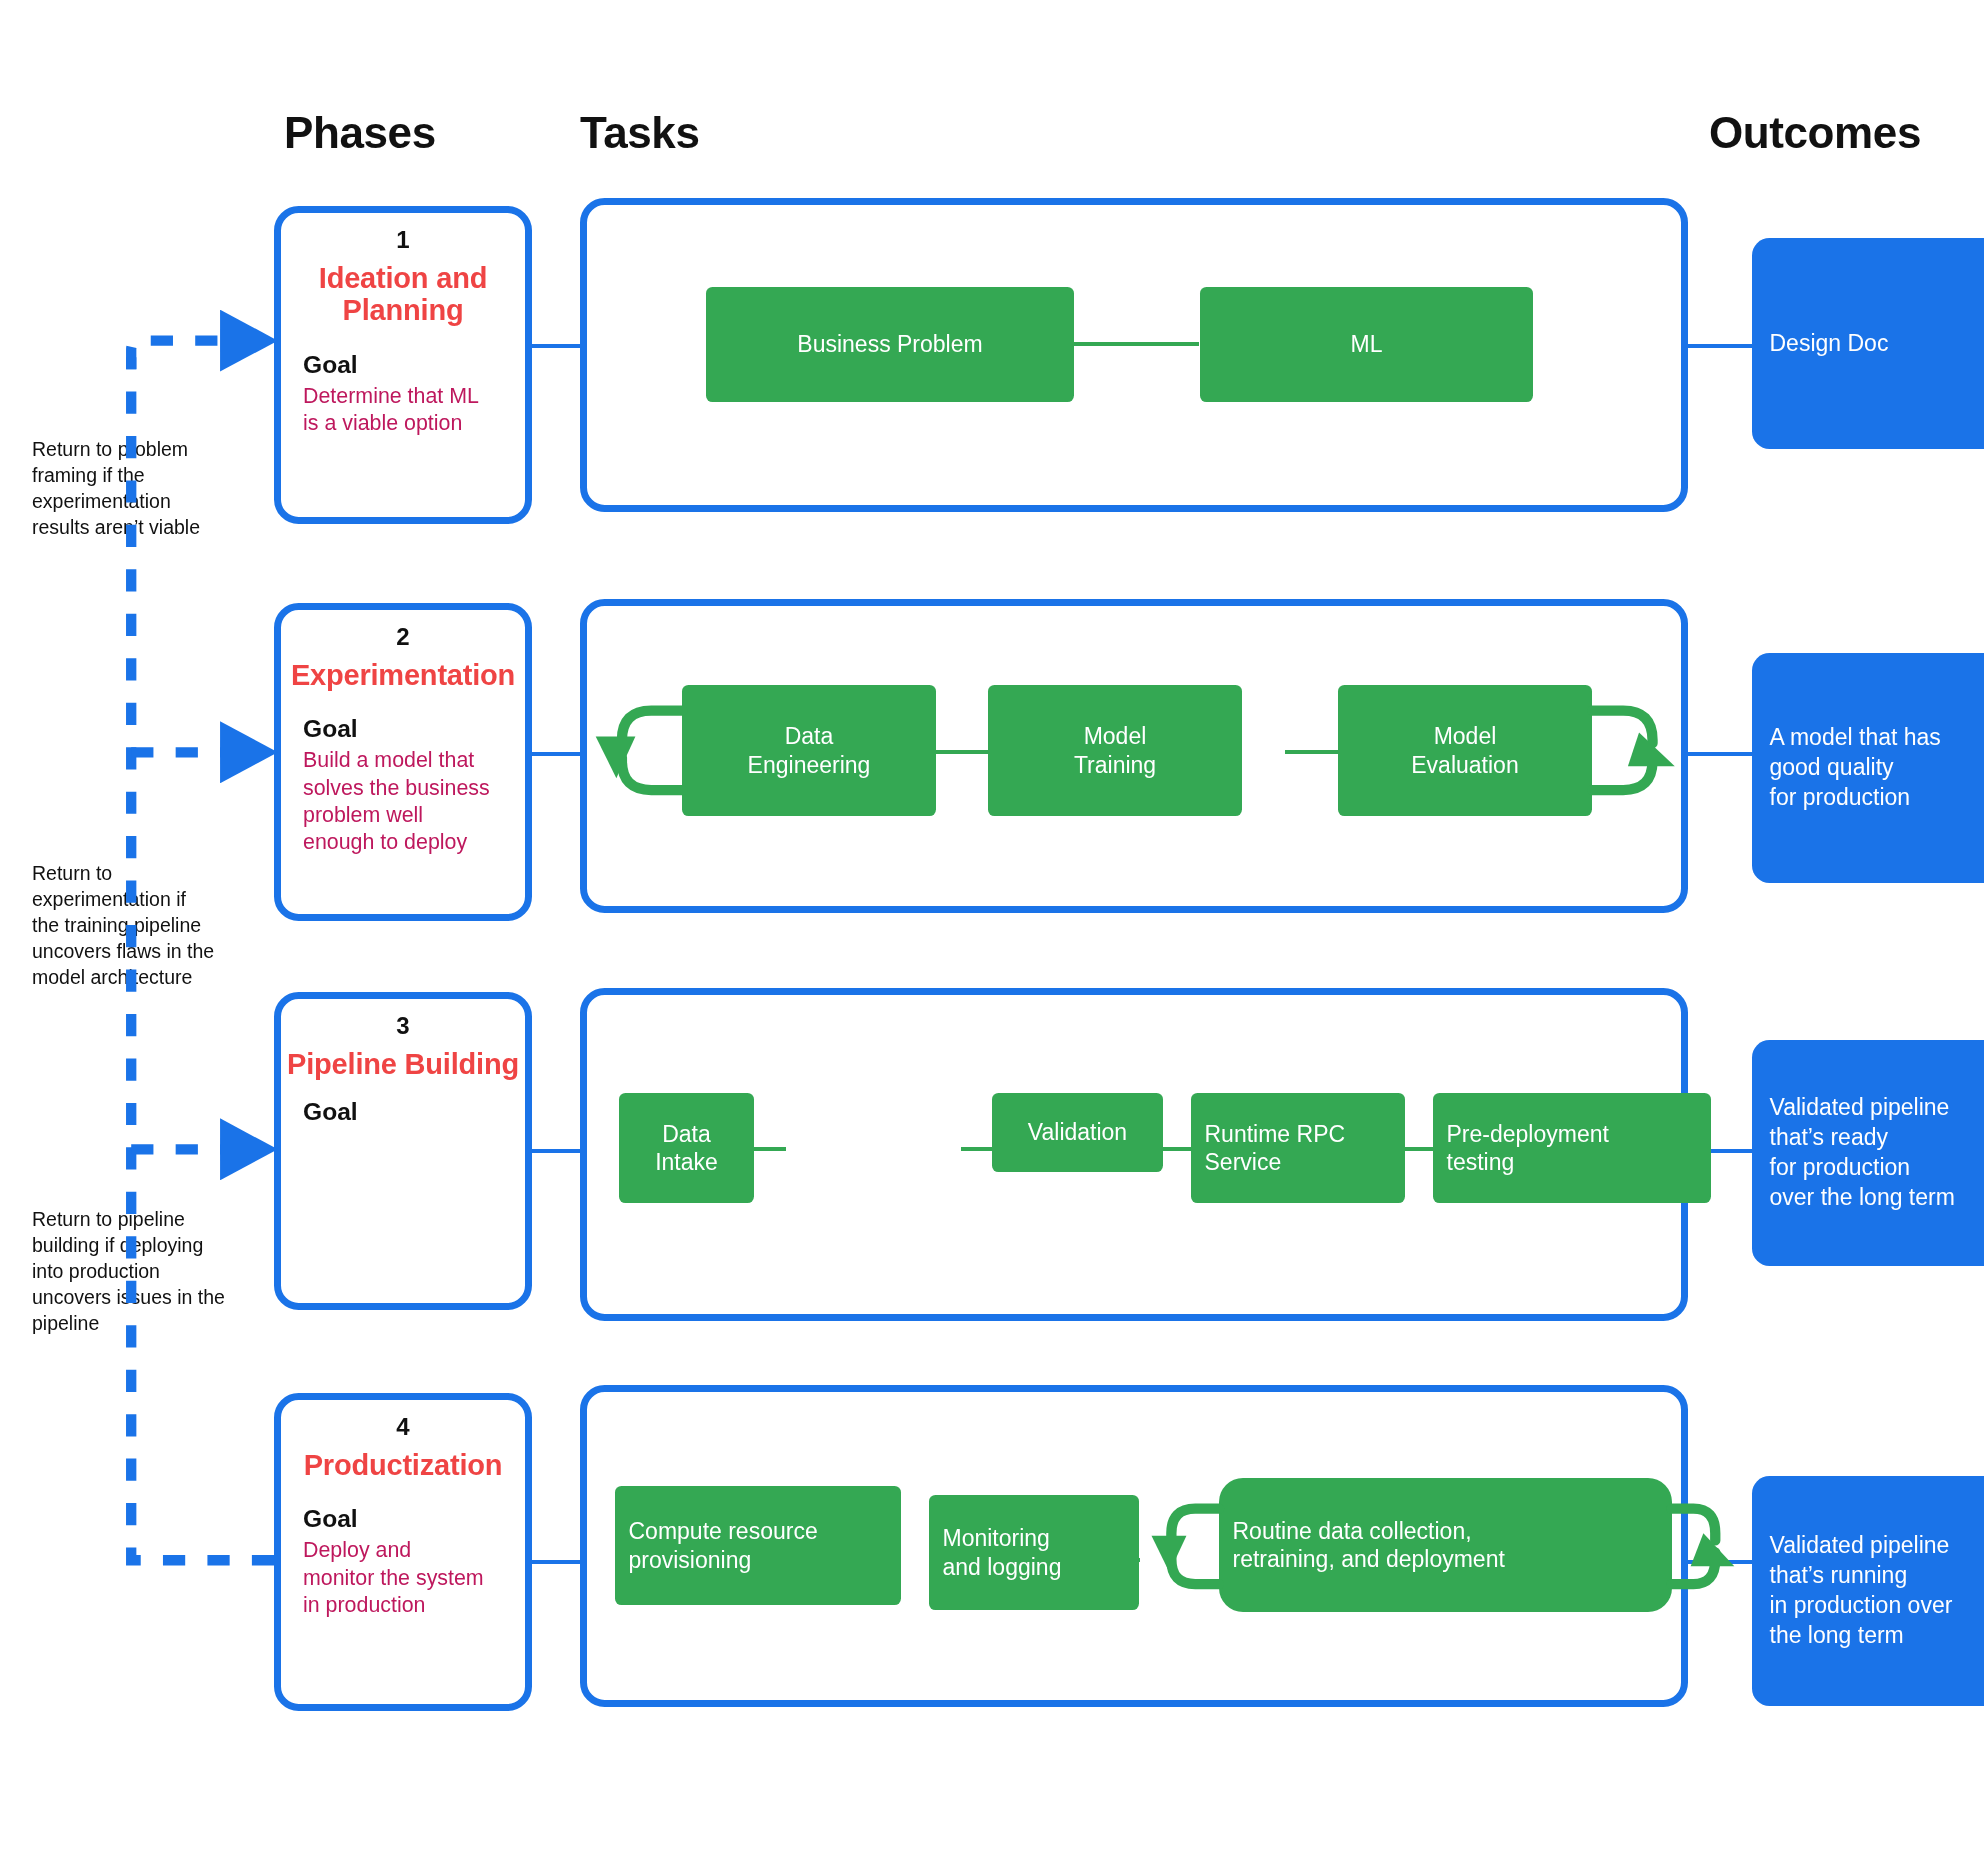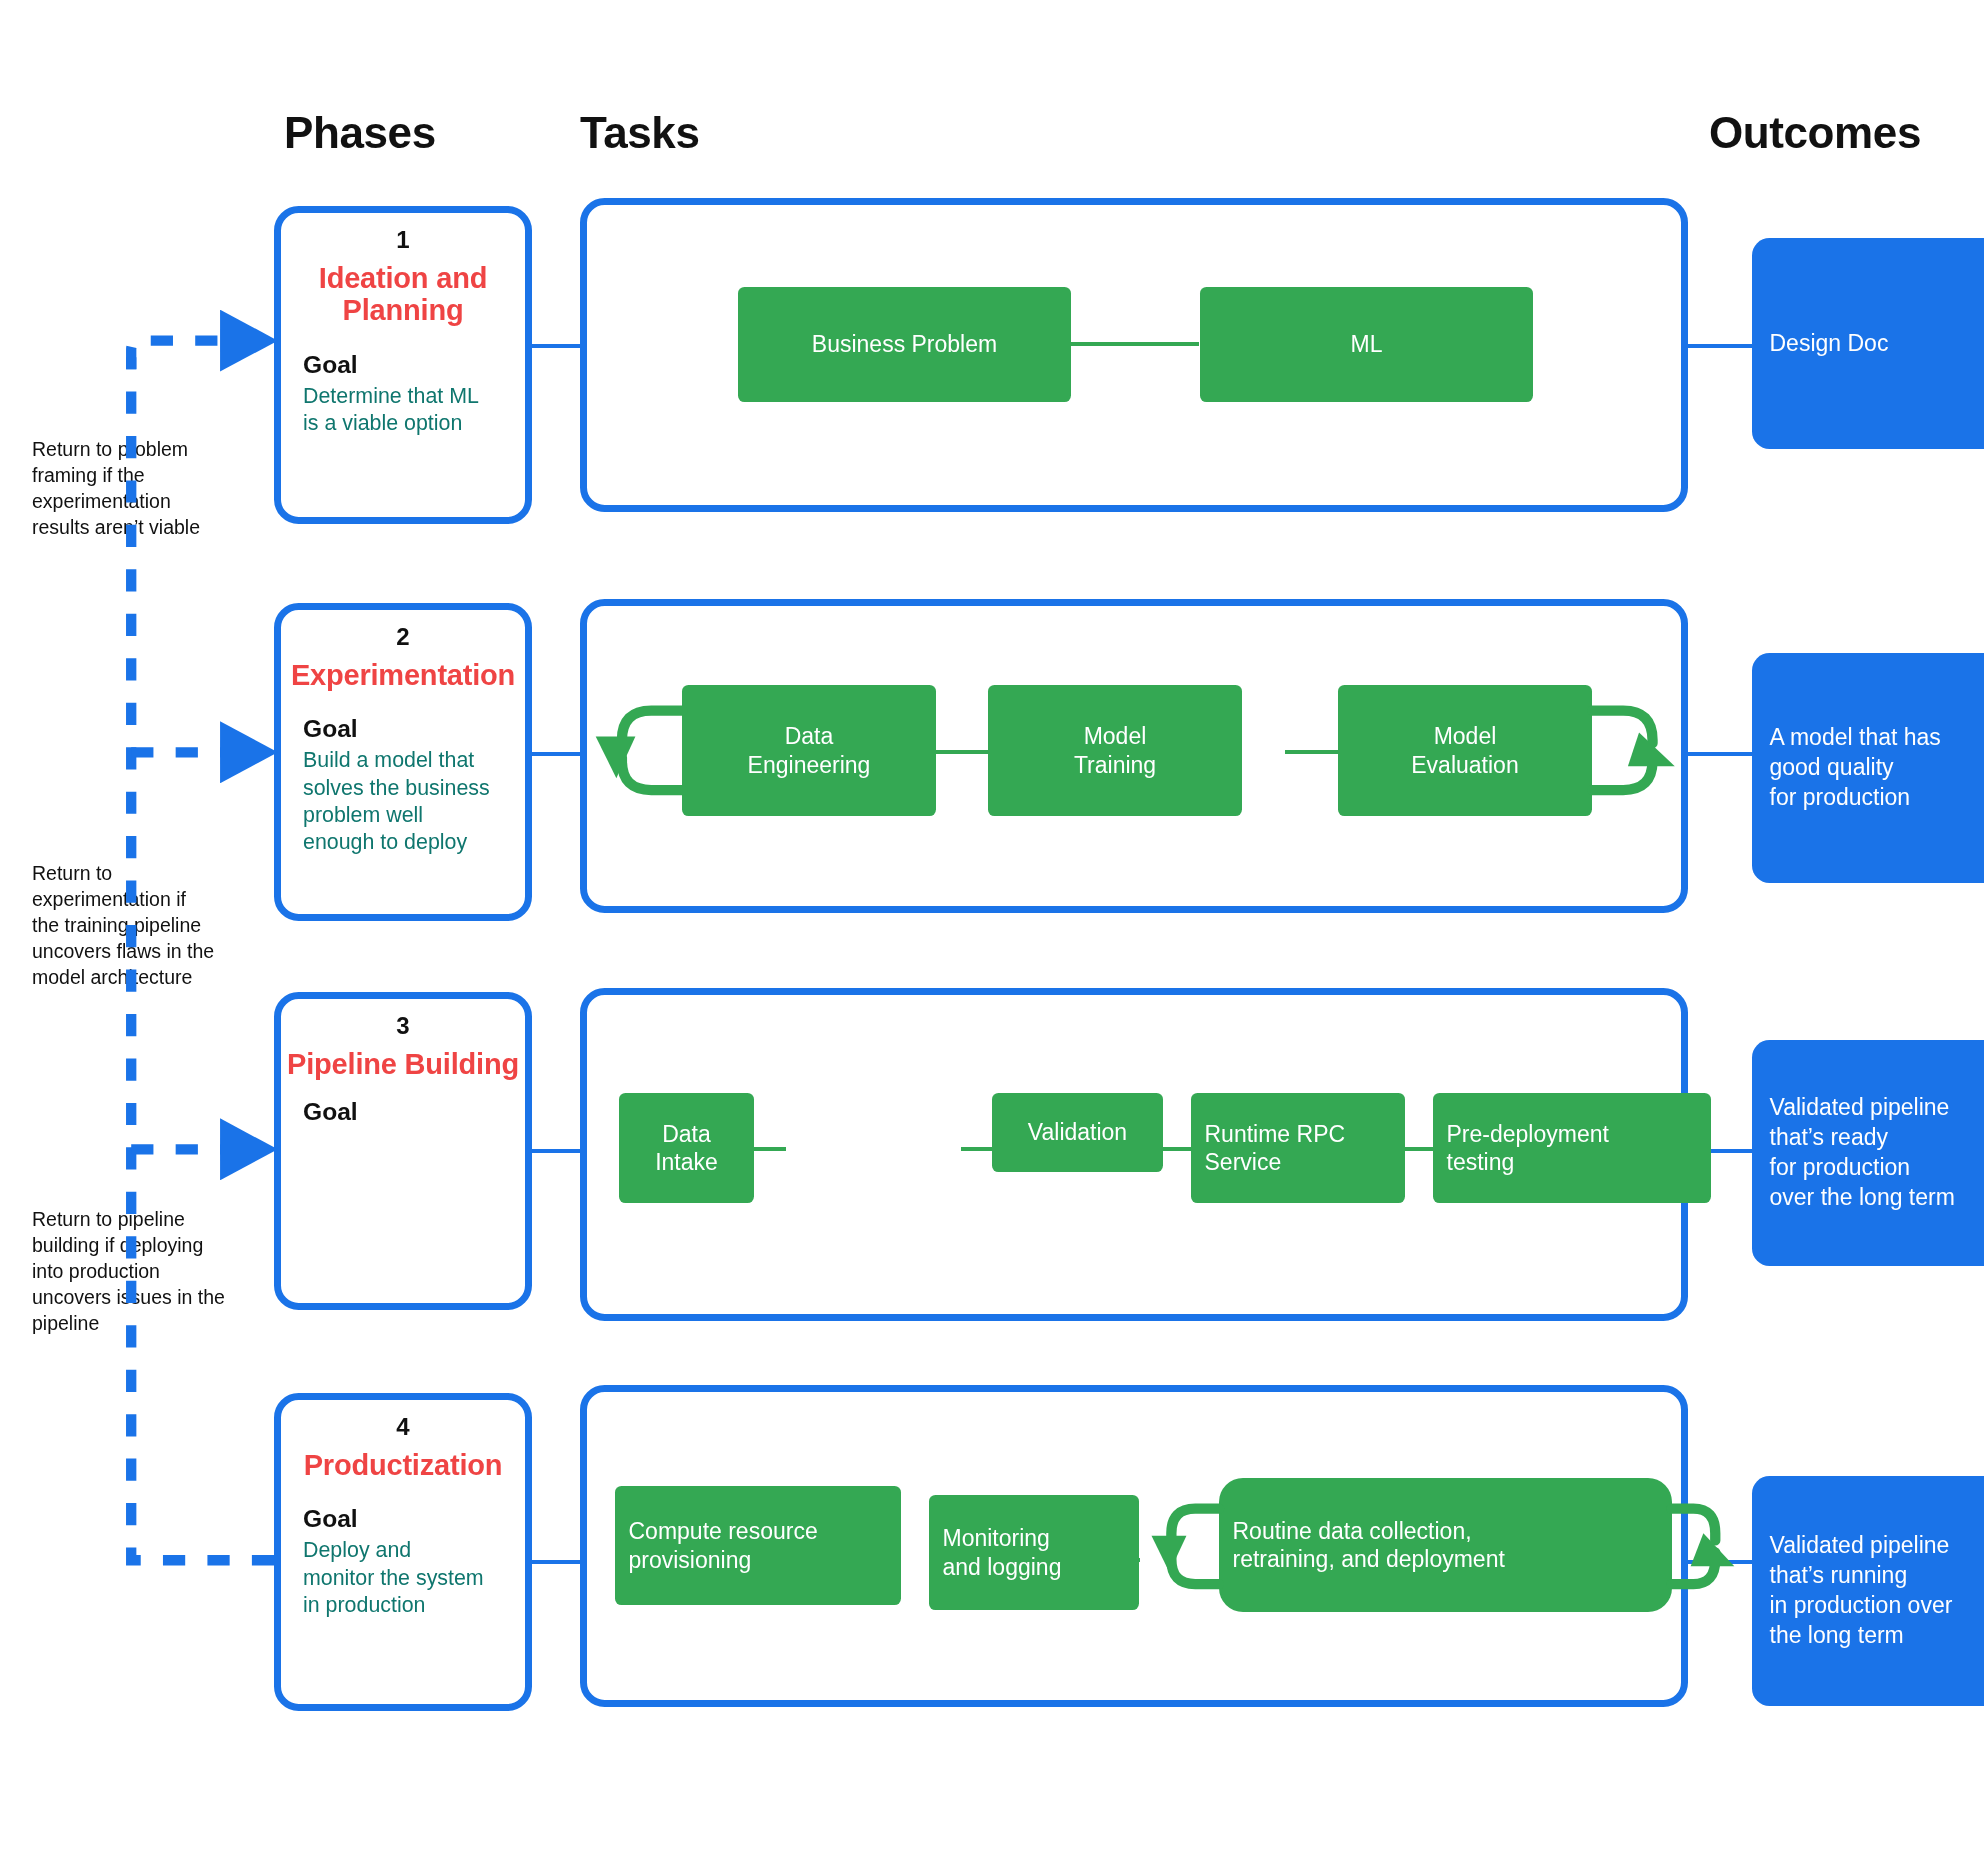--- a/index.html
+++ b/index.html
@@ -28,21 +28,21 @@
   .phase-num{
     text-align:center;font-size:24px;font-weight:700;color:#111;
     margin-top:13.5px;line-height:1.05;
   }
   .phase-title{
     text-align:center;font-size:29px;font-weight:700;color:#ef4444;
     line-height:1.12;margin-top:10.3px;padding:0 5.6px;letter-spacing:-0.2px;
   }
   .goal-wrap{margin:24px 0 0 22px;padding-right:20px;}
   .goal-label{font-size:24.6px;font-weight:700;color:#111;line-height:1.1;}
-  .goal-text{font-size:21.4px;font-weight:400;color:#0f766e;line-height:1.28;margin-top:4.8px;}
+  .goal-text{font-size:21.4px;font-weight:400;color:#be185d;line-height:1.28;margin-top:4.8px;}
 
   
   .tasks-box{
     position:absolute;box-sizing:border-box;
     border:7.5px solid #1a73e8;border-radius:24.6px;background:#ffffff;
   }
 
   
   .chip{
     position:absolute;box-sizing:border-box;background:#34a853;
@@ -104,21 +104,21 @@
       <div class="goal-text">
         <span class="chip-line">Determine that ML</span>
         <span class="chip-line">is a viable option</span>
       </div>
     </div>
   </div>
 
   <div class="tasks-box" id="tasks1" style="left:580px;top:198px;width:1108px;height:314px;"></div>
 
   <div class="gconn" style="left:1032px;top:342px;width:167px;"></div>
-  <div class="chip center" style="left:738px;top:287px;width:333px;height:115px;padding-left:8px;">Business Problem</div>
+  <div class="chip center" style="left:706px;top:287px;width:368px;height:115px;padding-left:8px;">Business Problem</div>
   <div class="chip center" style="left:1200px;top:287px;width:333px;height:115px;">ML</div>
 
   <div class="outcome" style="left:1752px;top:238px;width:318px;height:211px;justify-content:flex-start;">Design Doc</div>
 
   <div class="phase-card" id="card2" style="left:274px;top:603px;height:318px;">
     <div class="phase-num">2</div>
     <div class="phase-title">
       <span class="chip-line">Experimentation</span>
     </div>
     <div class="goal-wrap">

